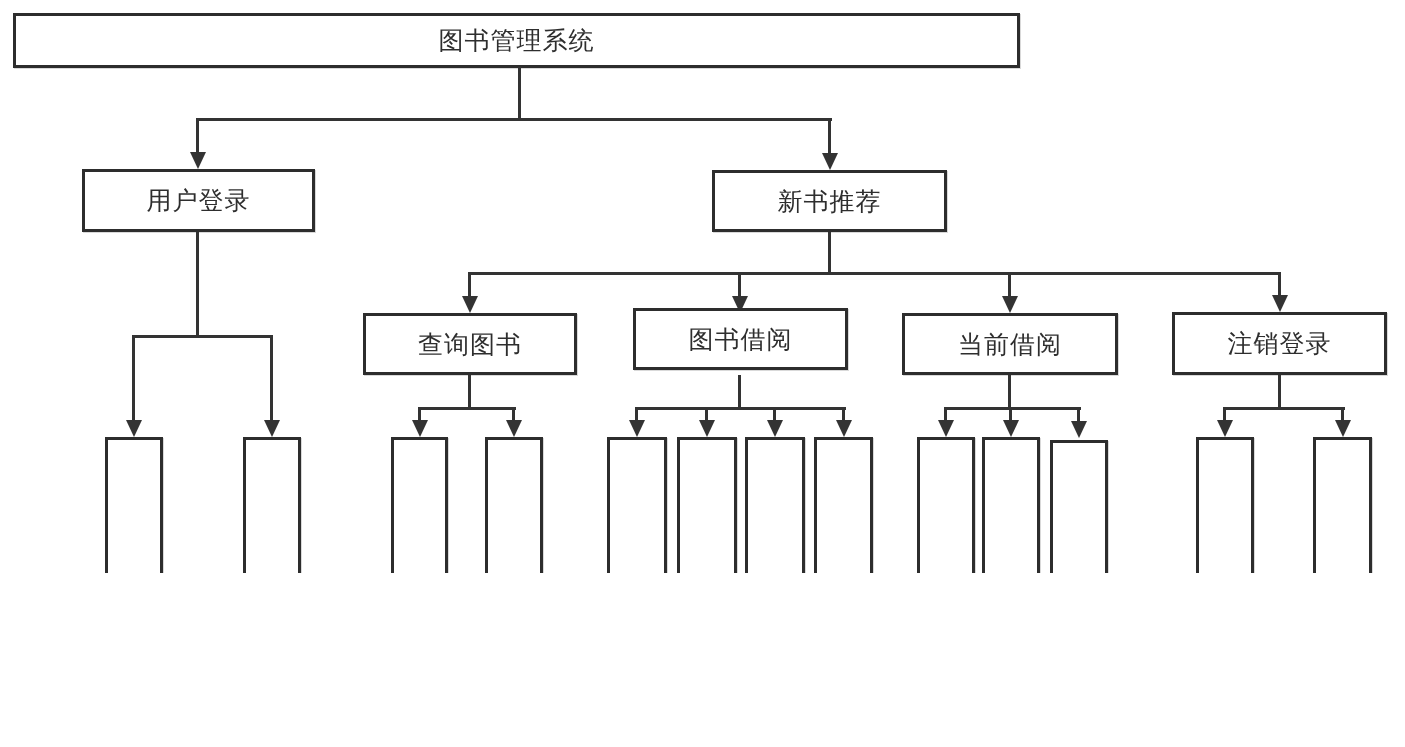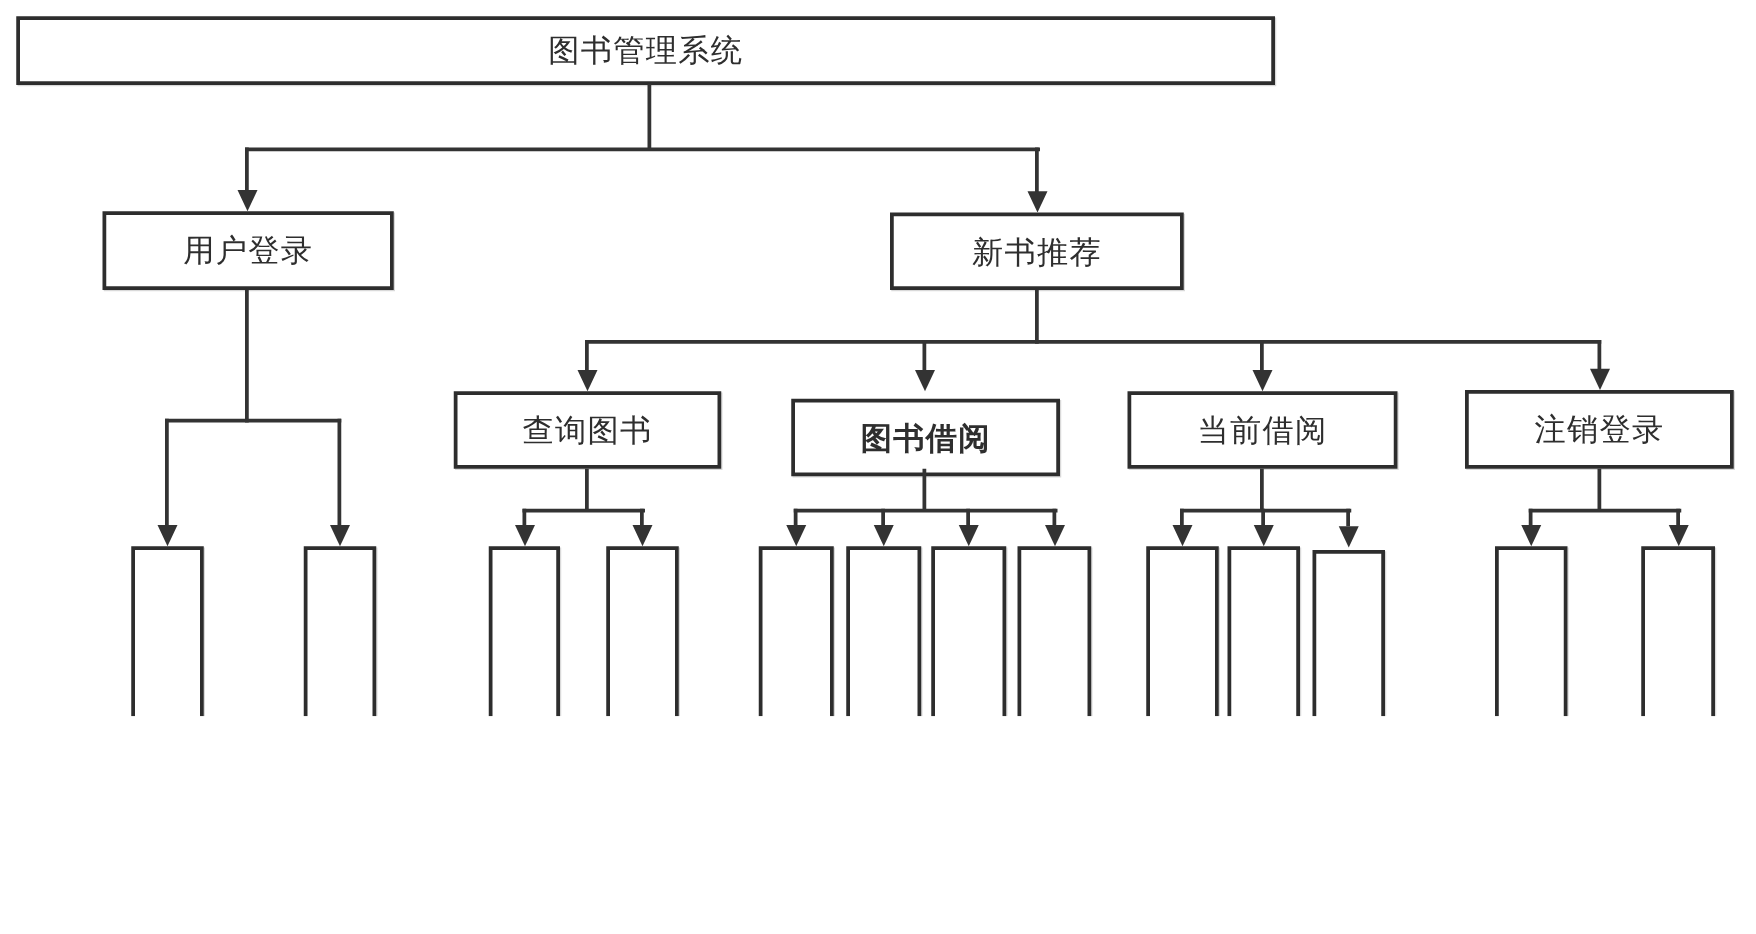--- a/index.html
+++ b/index.html
@@ -83,21 +83,21 @@
   <div class="vline" style="left:738px;top:272px;height:25px;"></div>
   <div class="ahead" style="left:732px;top:296px;"></div>
   <div class="vline" style="left:1008px;top:272px;height:25px;"></div>
   <div class="ahead" style="left:1002px;top:296px;"></div>
   <div class="vline" style="left:1278px;top:272px;height:25px;"></div>
   <div class="ahead" style="left:1272px;top:295px;"></div>
 
   <div class="node" style="left:363px;top:313px;width:214px;height:62px;">
     <span>查询图书</span>
   </div>
-  <div class="node" style="left:633px;top:319px;width:215px;height:62px;font-weight:bold;">
+  <div class="node" style="left:633px;top:308px;width:215px;height:62px;">
     <span>图书借阅</span>
   </div>
   <div class="node" style="left:902px;top:313px;width:216px;height:62px;">
     <span>当前借阅</span>
   </div>
   <div class="node" style="left:1172px;top:312px;width:215px;height:63px;">
     <span>注销登录</span>
   </div>
 
   <div class="vline" style="left:468px;top:375px;height:34px;"></div>

